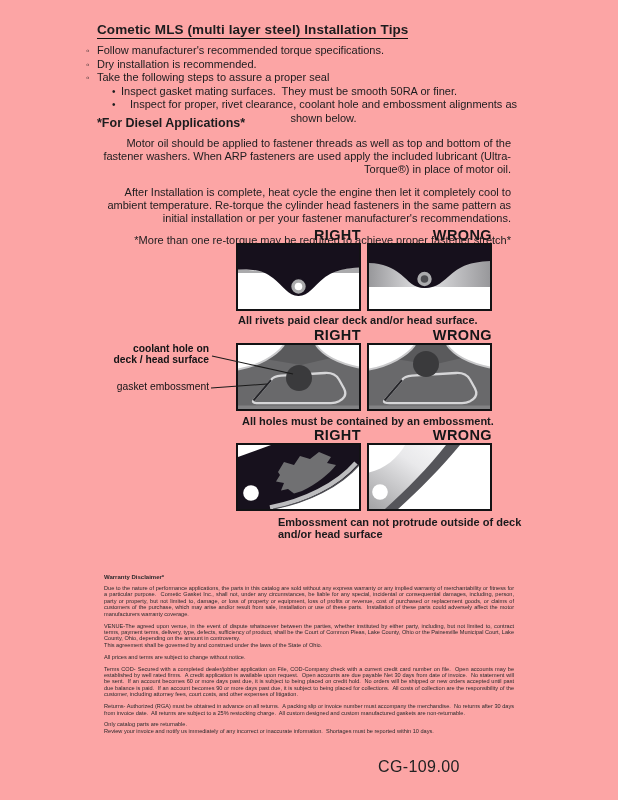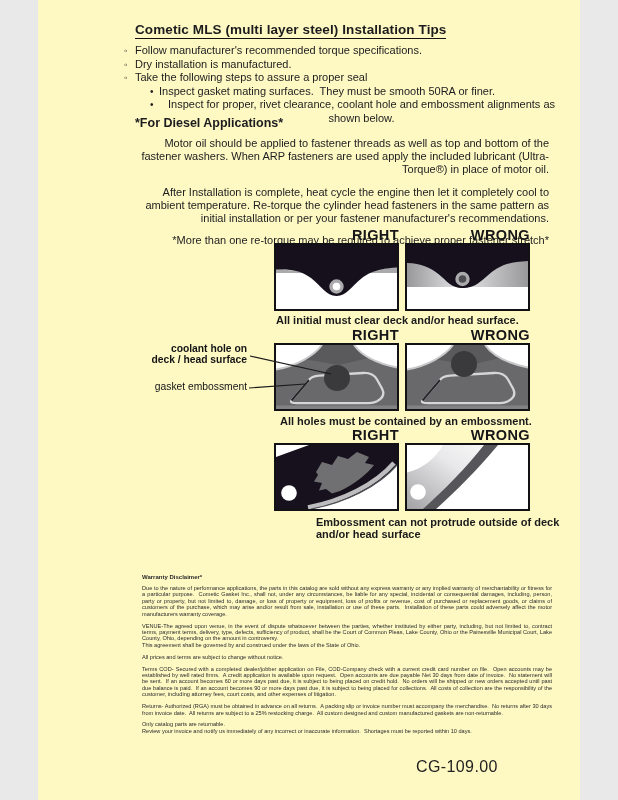--- a/index.html
+++ b/index.html
@@ -1,17 +1,17 @@
 <!DOCTYPE html>
 <html><head>
 <meta charset="utf-8">
 <style>
   html,body{margin:0;padding:0;background:#e9e9e9;}
   .page{
-    position:relative;width:542px;height:800px;background:#fef9c3;
+    position:relative;width:618px;height:800px;background:#fca5a5;
     font-family:"Liberation Sans",sans-serif;color:#1c1c1e;overflow:hidden;
     margin:0 auto;
   }
   
   .doc-title{
     position:absolute;left:97px;top:22px;font-size:13.5px;font-weight:bold;
     border-bottom:1.6px solid #111;padding-bottom:1px;letter-spacing:.1px;
   }
   .tips{position:absolute;left:86px;top:44px;width:440px;}
   .tip-row{display:flex;align-items:flex-start;line-height:13.6px;font-size:11px;}
@@ -57,21 +57,21 @@
 
   <div class="doc-title">Cometic MLS (multi layer steel) Installation Tips</div>
 
   <div class="tips">
     <div class="tip-row">
       <span class="mk">◦</span>
       <span class="tip-text">Follow manufacturer's recommended torque specifications.</span>
     </div>
     <div class="tip-row">
       <span class="mk">◦</span>
-      <span class="tip-text">Dry installation is manufactured.</span>
+      <span class="tip-text">Dry installation is recommended.</span>
     </div>
     <div class="tip-row">
       <span class="mk">◦</span>
       <span class="tip-text">Take the following steps to assure a proper seal</span>
     </div>
     <div class="tip-row sub">
       <span class="mk">•</span>
       <span class="tip-text">Inspect gasket mating surfaces.  They must be smooth 50RA or finer.</span>
     </div>
     <div class="tip-row sub">
@@ -110,21 +110,21 @@
         </linearGradient>
       </defs>
       <rect width="121" height="64" fill="#ffffff"></rect>
       <rect x="0" y="14" width="121" height="28" fill="url(#gradR1)"></rect>
       <rect x="0" y="42" width="121" height="22" fill="#ffffff"></rect>
       <path d="M0,0 H121 V16 C100,17 92,21.5 83,28.5 C73,36.5 69,43 55.5,43 C44,43 40,36 32,29.5 C22,22 15,18.5 0,18 Z" fill="#16101c"></path>
       <circle cx="55.5" cy="34" r="8" fill="#ababad" stroke="#16101c" stroke-width="1.6"></circle>
       <circle cx="55.5" cy="34" r="3.8" fill="#4e4e52"></circle>
     </svg>
   </div>
-  <div class="dg-caption" style="left:238px;top:315px;">All initial must clear deck and/or head surface.</div>
+  <div class="dg-caption" style="left:238px;top:315px;">All rivets paid clear deck and/or head surface.</div>
 
   <div class="dg-label" style="left:236px;top:327px;">RIGHT</div>
   <div class="dg-label" style="left:367px;top:327px;">WRONG</div>
 
   <div class="side-label" style="top:344px;white-space:pre-line;font-weight:bold;">coolant hole on
 deck / head surface</div>
   <div class="side-label" style="top:382px;">gasket embossment</div>
 
   <div class="panel" style="left:236px;top:343px;">
     <svg viewBox="0 0 121 64">

